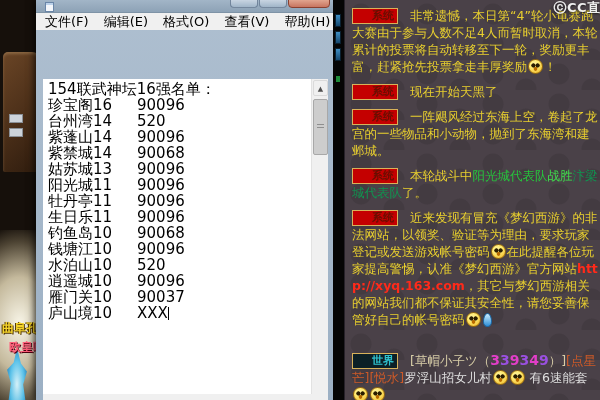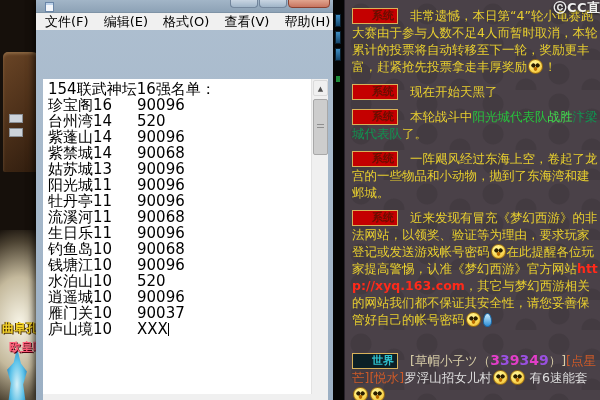--- a/index.html
+++ b/index.html
@@ -130,21 +130,20 @@
       <div class="np-text">
         <div class="np-line">154联武神坛16强名单：</div>
         <div>
             <div class="np-line"><span class="np-name">珍宝阁16</span><span>90096</span></div>
             <div class="np-line"><span class="np-name">台州湾14</span><span>520</span></div>
             <div class="np-line"><span class="np-name">紫蓬山14</span><span>90096</span></div>
             <div class="np-line"><span class="np-name">紫禁城14</span><span>90068</span></div>
             <div class="np-line"><span class="np-name">姑苏城13</span><span>90096</span></div>
             <div class="np-line"><span class="np-name">阳光城11</span><span>90096</span></div>
             <div class="np-line"><span class="np-name">牡丹亭11</span><span>90096</span></div>
-            <div class="np-line"><span class="np-name">流溪河11</span><span>90068</span></div>
             <div class="np-line"><span class="np-name">生日乐11</span><span>90096</span></div>
             <div class="np-line"><span class="np-name">钓鱼岛10</span><span>90068</span></div>
             <div class="np-line"><span class="np-name">钱塘江10</span><span>90096</span></div>
             <div class="np-line"><span class="np-name">水泊山10</span><span>520</span></div>
             <div class="np-line"><span class="np-name">逍遥城10</span><span>90096</span></div>
             <div class="np-line"><span class="np-name">雁门关10</span><span>90037</span></div>
             <div class="np-line"><span class="np-name">庐山境10</span><span>XXX</span><span class="caret"></span></div>
           </div>
       </div>
       <div class="np-scroll">
@@ -160,20 +159,20 @@
     <div class="blue-chip" style="top:31px"></div>
     <div class="blue-chip" style="top:48px"></div>
     <div class="green-chip" style="top:76px"></div>
   </div>
 
   <div class="chat">
     <div class="watermark">ⓒCC直播</div>
     <div>
         <div class="msg"><span class="chip system">系统</span><span class="c-y">非常遗憾，本日第“4”轮小龟赛跑大赛由于参与人数不足4人而暂时取消，本轮累计的投票将自动转移至下一轮，奖励更丰富，赶紧抢先投票拿走丰厚奖励</span><span class="emote"></span><span class="c-y">！</span></div>
         <div class="msg"><span class="chip system">系统</span><span class="c-y">现在开始天黑了</span></div>
+        <div class="msg"><span class="chip system">系统</span><span class="c-y">一阵飓风经过东海上空，卷起了龙宫的一些物品和小动物，抛到了东海湾和建邺城。</span></div>
         <div class="msg"><span class="chip system">系统</span><span class="c-y">本轮战斗中</span><span class="c-g">阳光城代表队</span><span class="c-g2">战胜</span><span class="c-t">汴梁城代表队</span><span class="c-y">了。</span></div>
-        <div class="msg"><span class="chip system">系统</span><span class="c-y">一阵飓风经过东海上空，卷起了龙宫的一些物品和小动物，抛到了东海湾和建邺城。</span></div>
         <div class="msg"><span class="chip system">系统</span><span class="c-y">近来发现有冒充《梦幻西游》的非法网站，以领奖、验证等为理由，要求玩家登记或发送游戏帐号密码</span><span class="emote"></span><span class="c-y">在此提醒各位玩家提高警惕，认准《梦幻西游》官方网站</span><span class="c-r">http://xyq.163.com</span><span class="c-y">，其它与梦幻西游相关的网站我们都不保证其安全性，请您妥善保管好自己的帐号密码</span><span class="emote"></span><span class="emote drop"></span></div>
         <div class="msg gap"><span class="chip world">世界</span><span class="c-tan">[草帽小子ツ（</span><span class="c-m">3</span><span class="c-p">3</span><span class="c-m">9</span><span class="c-p">3</span><span class="c-m">4</span><span class="c-p">9</span><span class="c-tan">）]</span><span class="c-o">[点星芒][悦水]</span><span class="c-w">罗浮山招女儿村</span><span class="emote"></span><span class="emote"></span><span class="c-w"> 有6速能套</span><span class="emote"></span><span class="emote"></span></div>
       </div>
   </div>
 
 </div>
 
 </body></html>

